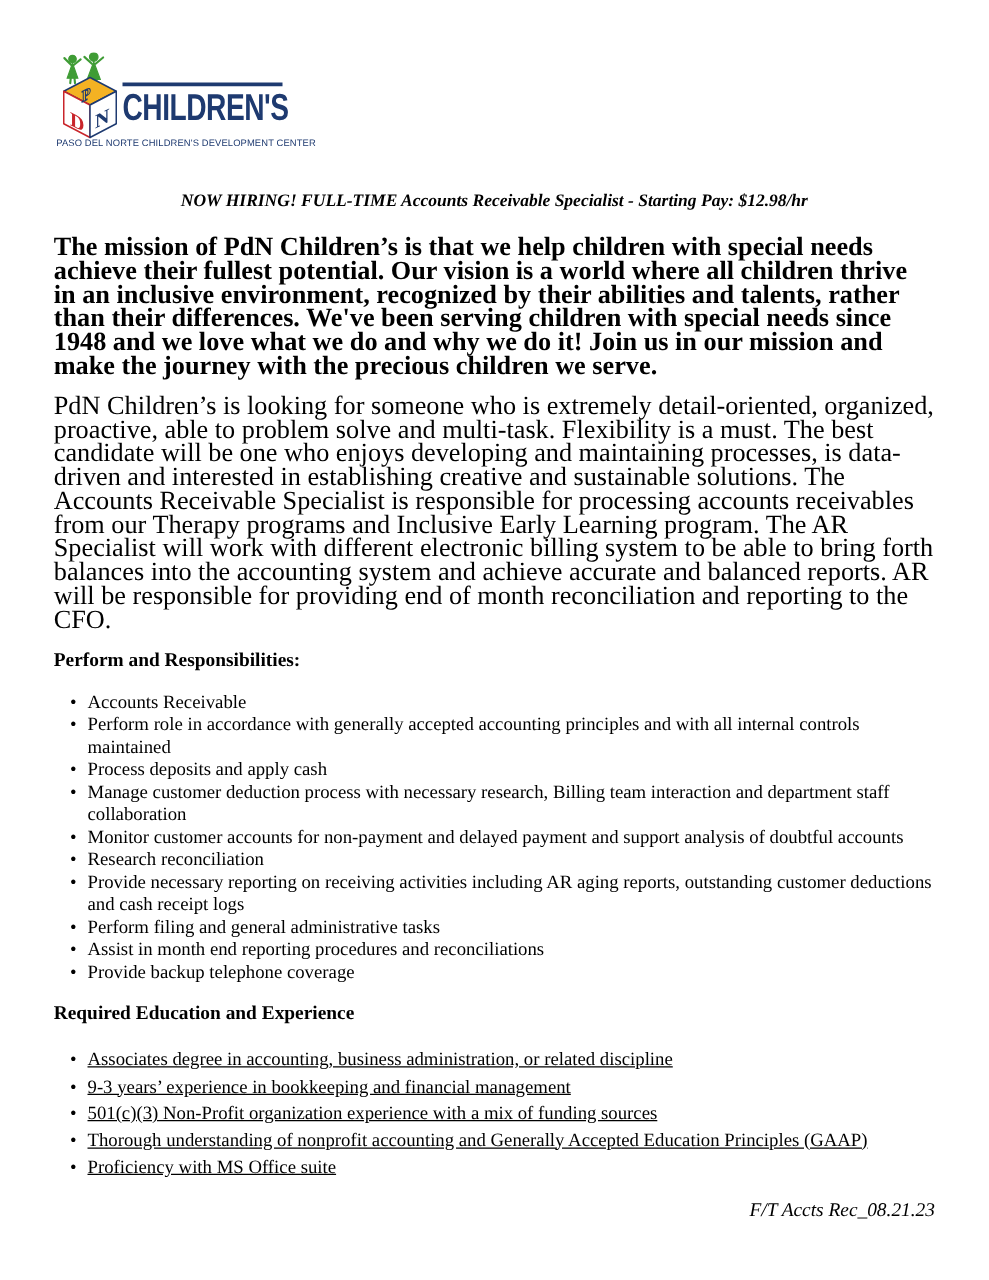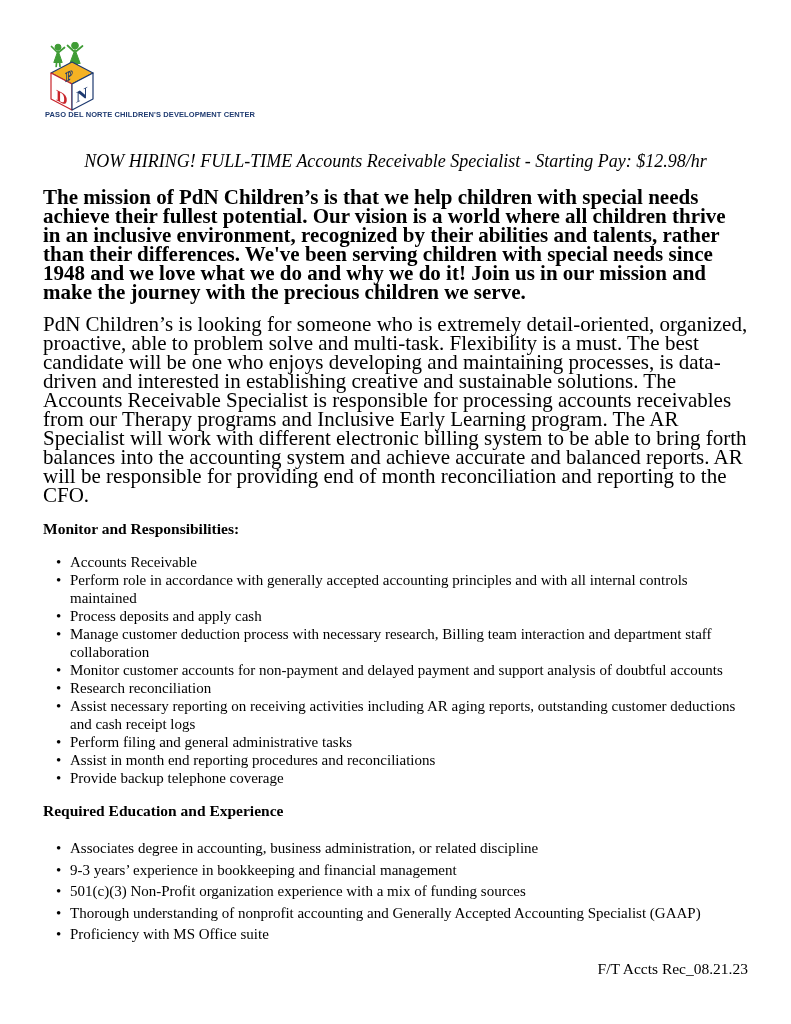--- a/index.html
+++ b/index.html
@@ -36,63 +36,64 @@
     font-size:30px;line-height:27px;
     letter-spacing:-0.5px;
     color:var(--navy);
     transform:scaleX(0.75);
     transform-origin:left top;
     white-space:nowrap;
   }
   .tagline{
     position:absolute;left:2px;bottom:0;
     font-family:"Liberation Sans", sans-serif;
-    font-weight:bold;
+    font-weight:normal;
     font-size:7.5px;line-height:10px;
     letter-spacing:0.1px;
     color:var(--navy);
     white-space:nowrap;
   }
   .cube-edge{stroke:var(--navy);stroke-width:1.2;stroke-linejoin:round;}
   .cube-edge-red{stroke:var(--red);stroke-width:1.2;stroke-linejoin:round;}
   .kid{fill:var(--green);stroke:var(--green);}
   .kid-limb{stroke:var(--green);stroke-width:1.7;stroke-linecap:round;fill:none;}
   .blk-letter{font-family:"Liberation Serif", serif;font-weight:bold;}
 
   
   .headline{
     margin:0 0 17px 0;
     text-align:center;
-    font-weight:normal;font-style:italic;
-    font-size:18px;line-height:19px;
+    font-weight:bold;font-style:italic;
+    font-size:14px;line-height:19px;
   }
   .para{margin:0 0 13px 0;font-size:21px;line-height:19px;}
   .para.bold{font-weight:bold;margin-bottom:13px;}
   .para.intro{margin-bottom:14px;}
   .sec-heading{
     margin:0 0 15px 0;
     font-size:15.5px;line-height:19px;font-weight:bold;
   }
   .sec-heading.required{margin:6px 0 19px 0;}
   ul.doc-list{
     list-style:none;margin:0 0 8px 0;padding:0;
     font-size:15px;line-height:18px;
   }
   ul.doc-list li{position:relative;padding-left:27px;}
   ul.doc-list li::before{
     content:"\2022";
     position:absolute;left:13px;top:0;
   }
   ul.doc-list.education{margin-bottom:0;}
-  ul.doc-list.education li{margin-bottom:3.5px;}
+  ul.doc-list.education li{margin-bottom:3.5px;text-decoration:underline;}
   .doc-footer{
     margin-top:auto;
     text-align:right;
     font-size:15.5px;line-height:19px;
     flex:0 0 auto;
+    font-style:italic;
   }
 </style>
 </head>
 <body>
 
 <div class="page">
 
   <header class="logo">
     <svg viewBox="0 0 58 70" aria-hidden="true">
 
@@ -116,49 +117,53 @@
 
       <g>
         <polygon class="cube-edge" points="29,20 50,31 29,42 8,31" fill="var(--yellow)"></polygon>
         <polygon class="cube-edge-red" points="8,31 29,42 29,68 8,57" fill="#ffffff"></polygon>
         <polygon class="cube-edge" points="29,42 50,31 50,57 29,68" fill="#ffffff"></polygon>
         <text class="blk-letter" transform="translate(26,38) rotate(-26) skewX(-26) scale(1,0.9)" text-anchor="middle" font-size="13" fill="var(--yellow)" stroke="var(--navy)" stroke-width="0.9">P</text>
         <text class="blk-letter" transform="translate(13,58) skewY(27)" font-size="16" fill="var(--red)">D</text>
         <text class="blk-letter" transform="translate(33,61) skewY(-27)" font-size="16" fill="var(--navy)">N</text>
       </g>
     </svg>
+    <div class="brand">
+      <div class="brand-rule"></div>
+      <div class="brand-name">CHILDREN'S</div>
+    </div>
     <div class="tagline">PASO DEL NORTE CHILDREN'S DEVELOPMENT CENTER</div>
   </header>
 
   <p class="headline">NOW HIRING! FULL-TIME Accounts Receivable Specialist  - Starting Pay: $12.98/hr</p>
 
   <p class="para bold">The mission of PdN Children’s is that we help children with special needs achieve their fullest potential. Our vision is a world where all children thrive in an inclusive environment, recognized by their abilities and talents, rather than their differences. We've been serving children with special needs since 1948 and we love what we do and why we do it! Join us in our mission and make the journey with the precious children we serve.</p>
 
   <p class="para intro">PdN Children’s is looking for someone who is extremely detail-oriented, organized, proactive, able to problem solve and multi-task. Flexibility is a must. The best candidate will be one who enjoys developing and maintaining processes, is data-driven and interested in establishing creative and sustainable solutions.  The Accounts Receivable Specialist is responsible for processing accounts receivables from our Therapy programs and Inclusive Early Learning program. The AR Specialist will work with different electronic billing system to be able to bring forth balances into the accounting system and achieve accurate and balanced reports. AR will be responsible for providing end of month reconciliation and reporting to the CFO.</p>
 
-  <h2 class="sec-heading">Monitor and Responsibilities:</h2>
+  <h2 class="sec-heading">Perform and Responsibilities:</h2>
 
   <ul class="doc-list duties">
     <li>Accounts Receivable</li>
     <li>Perform role in accordance with generally accepted accounting principles and with all internal controls maintained</li>
     <li>Process deposits and apply cash</li>
     <li>Manage customer deduction process with necessary research, Billing team interaction and department staff collaboration</li>
     <li>Monitor customer accounts for non-payment and delayed payment and support analysis of doubtful accounts</li>
     <li>Research reconciliation</li>
-    <li>Assist necessary reporting on receiving activities including AR aging reports, outstanding customer deductions and cash receipt logs</li>
+    <li>Provide necessary reporting on receiving activities including AR aging reports, outstanding customer deductions and cash receipt logs</li>
     <li>Perform filing and general administrative tasks</li>
     <li>Assist in month end reporting procedures and reconciliations</li>
     <li>Provide backup telephone coverage</li>
   </ul>
 
   <h2 class="sec-heading required">Required Education and Experience</h2>
 
   <ul class="doc-list education">
     <li>Associates degree in accounting, business administration, or related discipline</li>
     <li>9-3 years’ experience in bookkeeping and financial management</li>
     <li>501(c)(3) Non-Profit organization experience with a mix of funding sources</li>
-    <li>Thorough understanding of nonprofit accounting and Generally Accepted Accounting Specialist (GAAP)</li>
+    <li>Thorough understanding of nonprofit accounting and Generally Accepted Education Principles (GAAP)</li>
     <li>Proficiency with MS Office suite</li>
   </ul>
 
   <footer class="doc-footer">F/T Accts Rec_08.21.23</footer>
 
 </div>
 
 </body></html>

